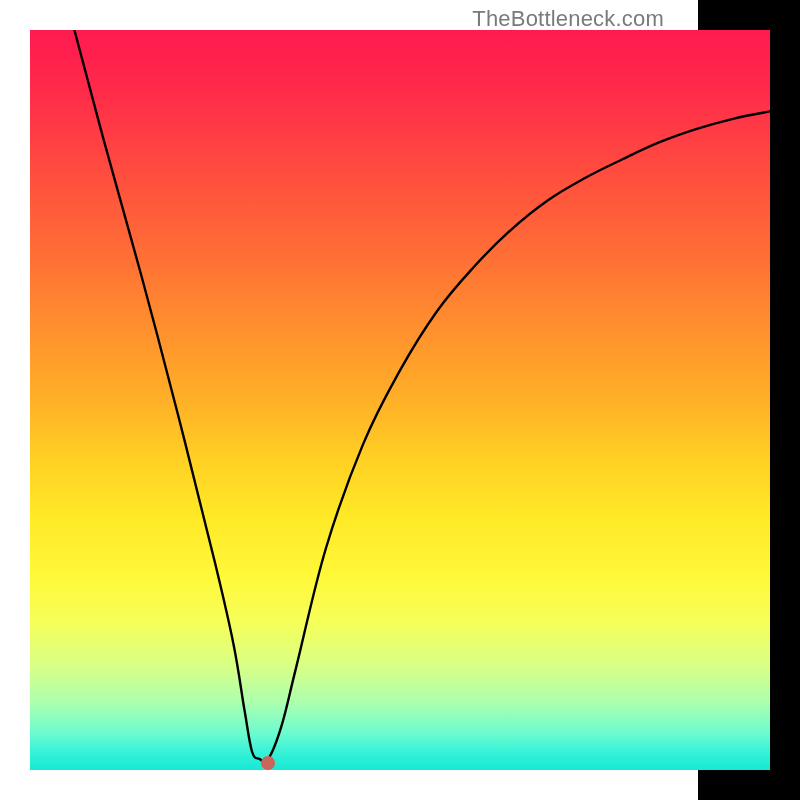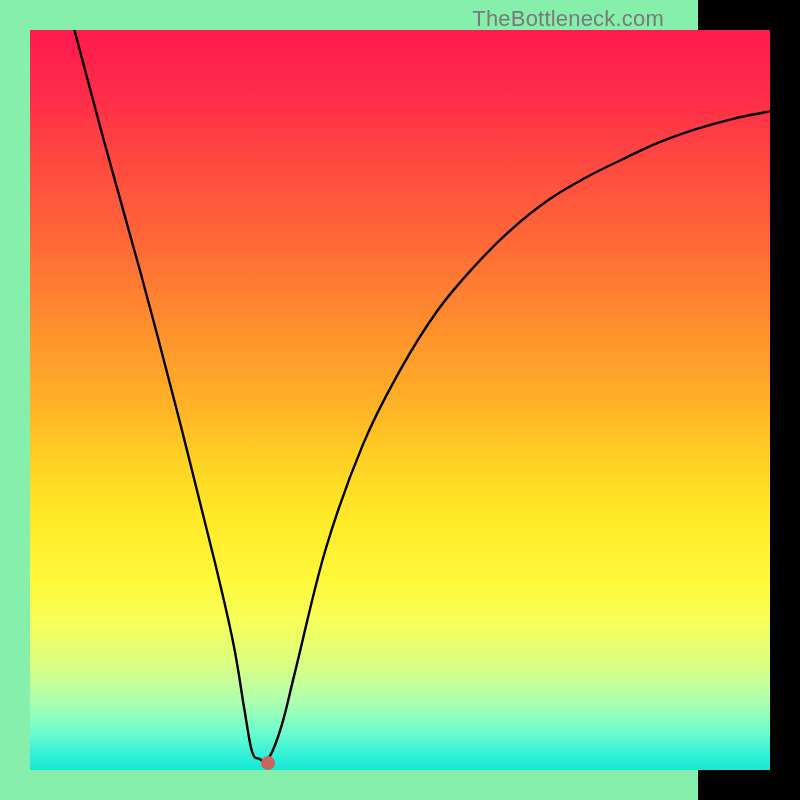--- a/index.html
+++ b/index.html
@@ -1,20 +1,20 @@
 <!DOCTYPE html>
 <html><head>
 <meta charset="utf-8">
 <style>
   * { margin: 0; padding: 0; box-sizing: border-box; }
   html, body { width: 800px; height: 800px; overflow: hidden; background: #000; }
   .frame {
     width: 698px;
     height: 800px;
-    background: #86efac;
+    background: #ffffff;
     position: relative;
   }
   .plot-area {
     position: absolute;
     left: 30px;
     top: 30px;
     width: 740px;
     height: 740px;
     background: linear-gradient(to bottom,
       #ff1a4f 0%,

